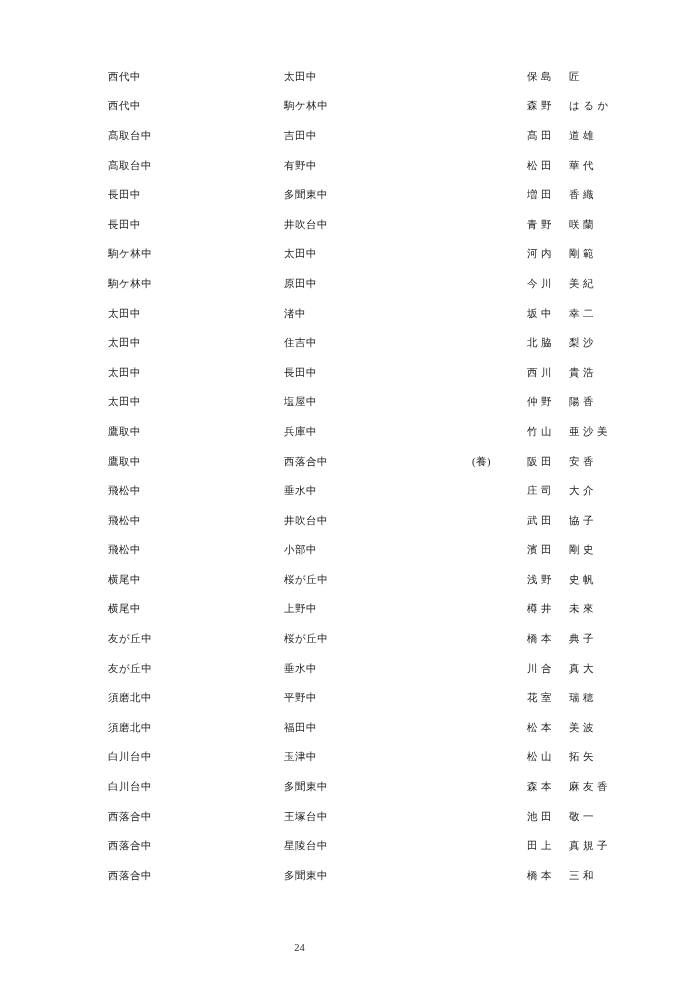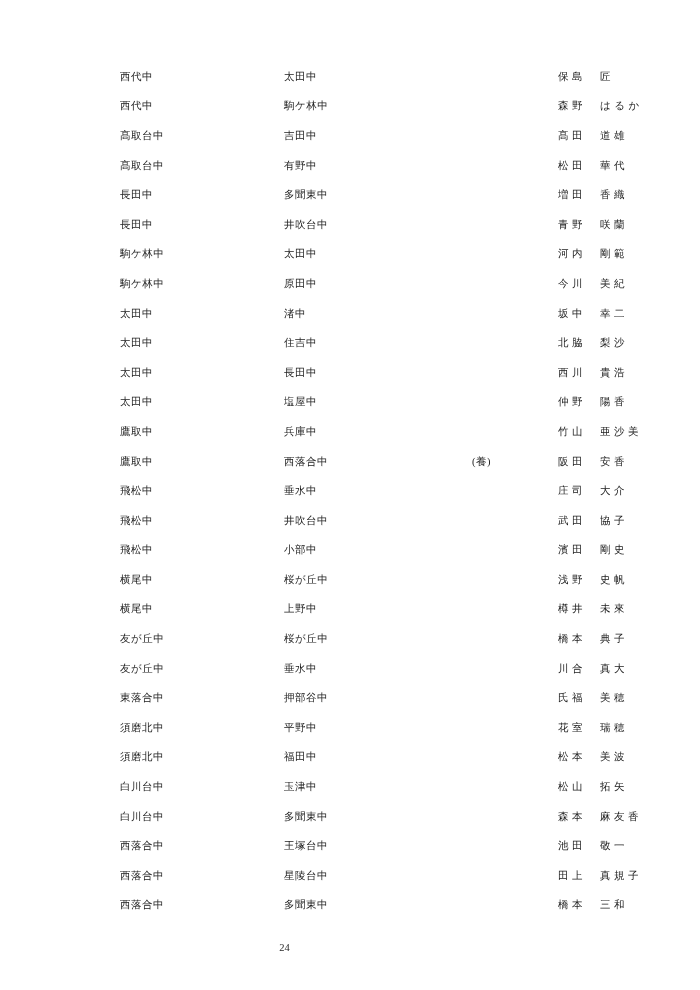--- a/index.html
+++ b/index.html
@@ -29,28 +29,28 @@
     height: 29.6px;
   }
   .row span {
     position: absolute;
     top: 50%;
     transform: translateY(-50%);
     font-size: 10.5px;
     white-space: pre;
     color: #1c1c1c;
   }
-  .c1 { left: 120px; letter-spacing: 0.5px; }
+  .c1 { left: 108px; letter-spacing: 0.5px; }
   .c2 { left: 284px; letter-spacing: 0.5px; }
   .cnote { left: 472px; letter-spacing: 0.5px; }
-  .c3 { left: 527px; letter-spacing: 3.5px; margin-left: 31px; }
+  .c3 { left: 527px; letter-spacing: 3.5px; }
   .page-number {
     position: absolute;
     top: 942px;
-    left: 0;
+    left: 15px;
     width: 569px;
     text-align: center;
     font-size: 10.5px;
     color: #2a2a2a;
   }
 </style>
 </head>
 <body>
 
 <div class="page">
@@ -195,26 +195,20 @@
     <span class="c3">橋本　典子</span>
   </div>
 
   <div class="row">
     <span class="c1">友が丘中</span>
     <span class="c2">垂水中</span>
     <span class="cnote"></span>
     <span class="c3">川合　真大</span>
   </div>
 
-  <div class="row">
-    <span class="c1">東落合中</span>
-    <span class="c2">押部谷中</span>
-    <span class="cnote"></span>
-    <span class="c3">氏福　美穂</span>
-  </div>
 
   <div class="row">
     <span class="c1">須磨北中</span>
     <span class="c2">平野中</span>
     <span class="cnote"></span>
     <span class="c3">花室　瑞穂</span>
   </div>
 
   <div class="row">
     <span class="c1">須磨北中</span>

